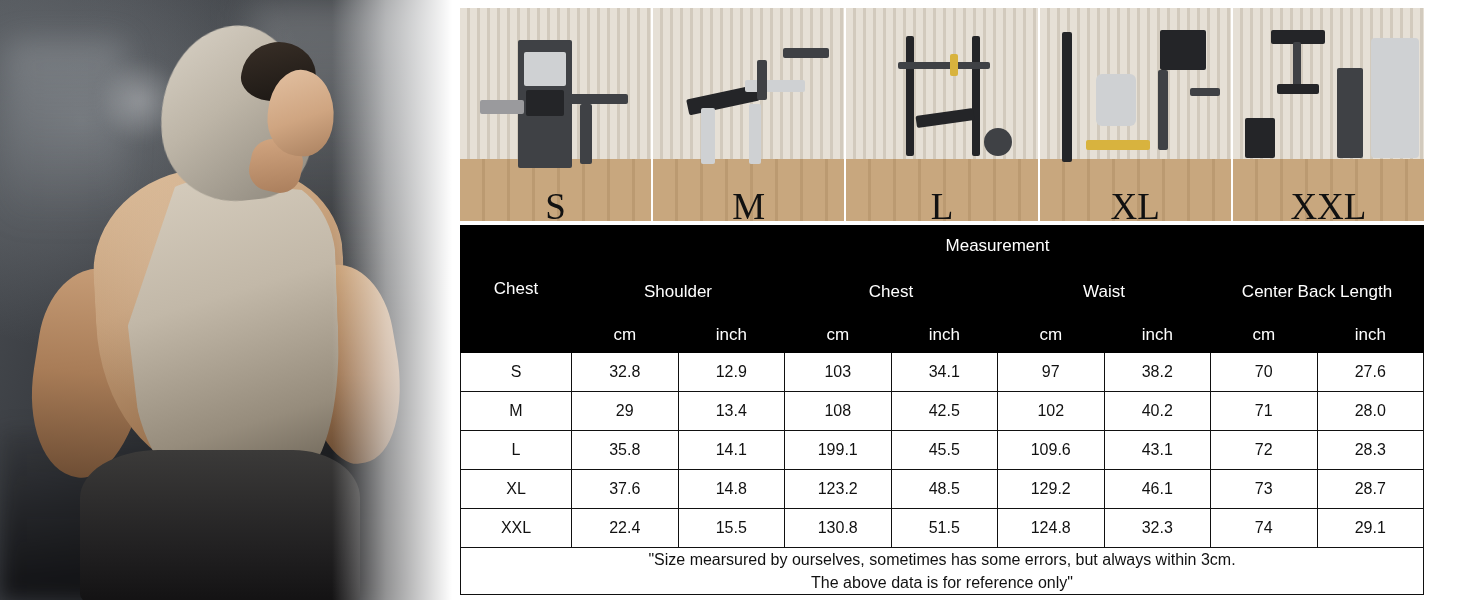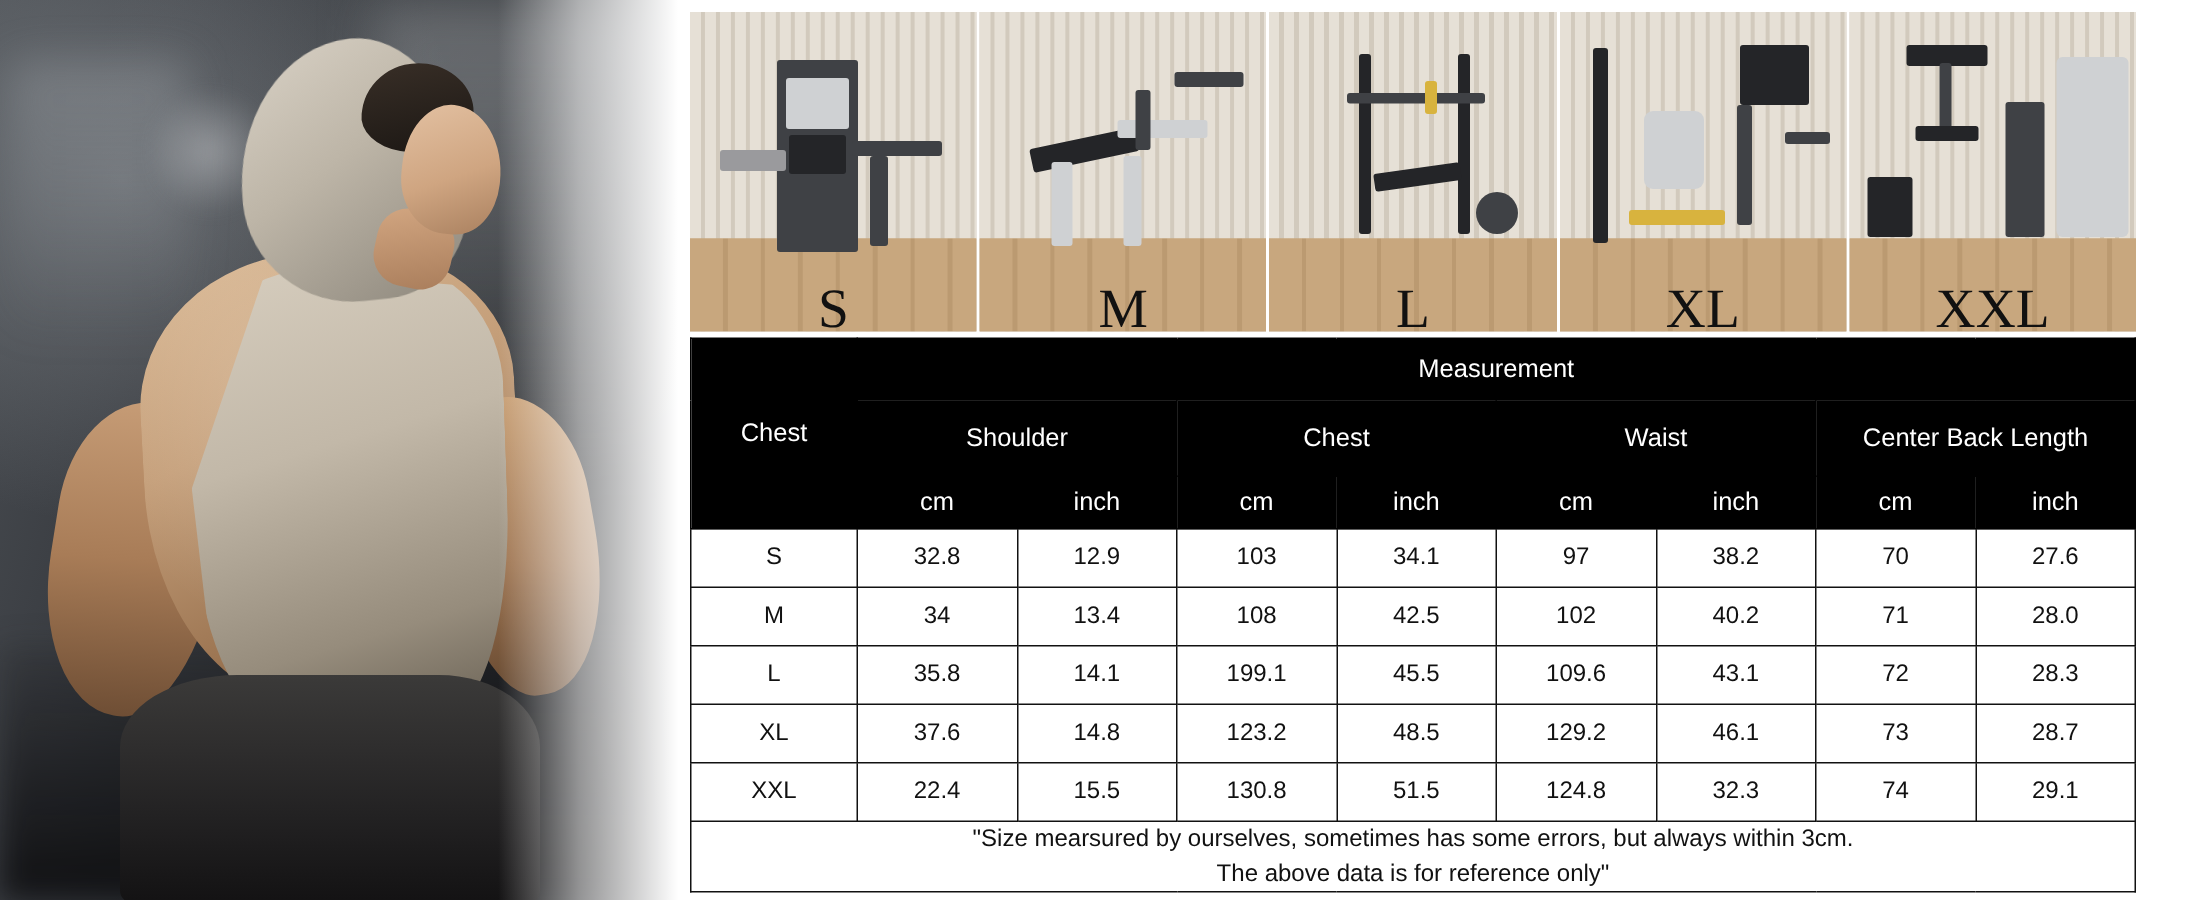--- a/index.html
+++ b/index.html
@@ -395,21 +395,21 @@
           <td>12.9</td>
           <td>103</td>
           <td>34.1</td>
           <td>97</td>
           <td>38.2</td>
           <td>70</td>
           <td>27.6</td>
         </tr>
         <tr>
           <td>M</td>
-          <td>34</td>
+          <td>29</td>
           <td>13.4</td>
           <td>108</td>
           <td>42.5</td>
           <td>102</td>
           <td>40.2</td>
           <td>71</td>
           <td>28.0</td>
         </tr>
         <tr>
           <td>L</td>

